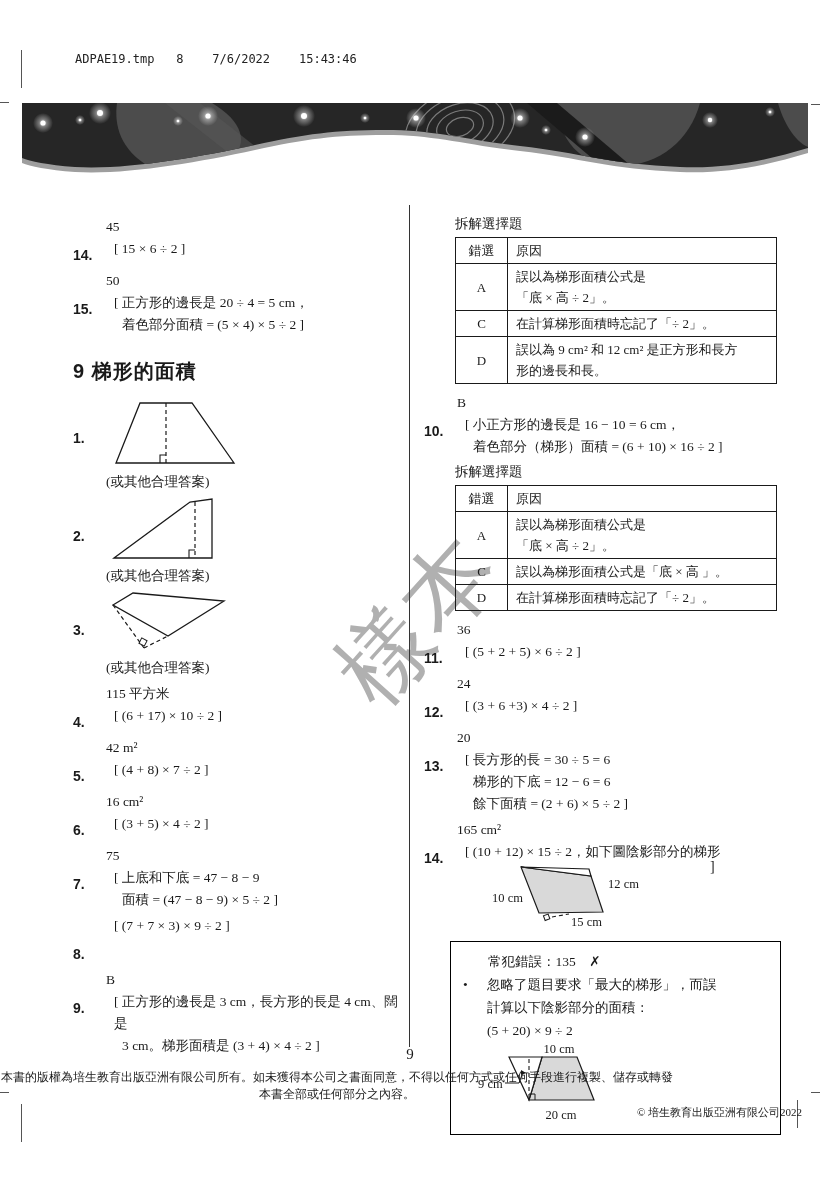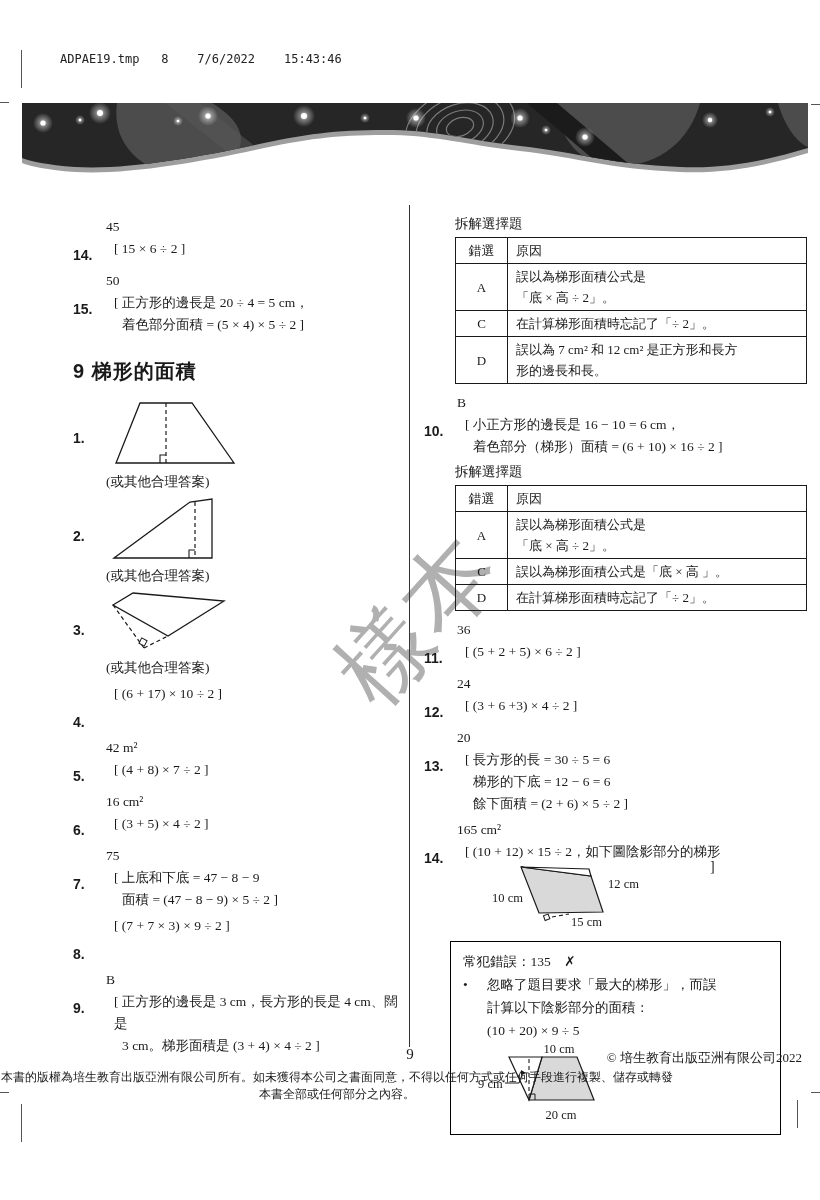--- a/index.html
+++ b/index.html
@@ -5,21 +5,21 @@
   * { margin:0; padding:0; box-sizing:border-box; }
   html,body { background:#fff; }
   body { width:820px; height:1200px; position:relative; overflow:hidden;
          font-family:"Liberation Serif","DejaVu Serif",serif; color:#1a1a1a; }
   .page { position:absolute; inset:0; background:#fff; }
 
   
   .mark { position:absolute; background:#555; }
 
   
-  .fileinfo { position:absolute; left:60px; top:52px; font-family:"DejaVu Sans Mono","Liberation Mono",monospace;
+  .fileinfo { position:absolute; left:75px; top:52px; font-family:"DejaVu Sans Mono","Liberation Mono",monospace;
               font-size:12px; white-space:pre; color:#222; }
 
   
   .banner { position:absolute; left:22px; top:103px; width:786px; height:112px; }
 
   
   .watermark { position:absolute; left:298px; top:500px; width:240px; height:240px;
                display:flex; align-items:center; justify-content:center;
                transform:rotate(-48deg); font-size:92px; color:#b0b0b0; z-index:1;
                font-family:"Liberation Serif",serif; letter-spacing:2px; }
@@ -38,40 +38,40 @@
   .line { line-height:22px; }
   .work { padding-left:8px; line-height:22px;font-family:Liberation Serif, serif; }
 
   .section-title { font-family:"Liberation Sans","DejaVu Sans",sans-serif; font-weight:bold;
                    font-size:20px; margin:22px 0 14px 0; letter-spacing:1px; }
 
   .shape-note { line-height:22px; margin-top:2px; }
   .shape-svg { display:block; margin-left:6px; }
 
   .tbl-title { margin-left:31px; line-height:20px; margin-bottom:3px; }
-  table.mc { border-collapse:collapse; margin-left:31px; width:352px; margin-bottom:8px;
+  table.mc { border-collapse:collapse; margin-left:31px; width:322px; margin-bottom:8px;
              font-size:13px; }
   table.mc td, table.mc th { border:1px solid #1a1a1a; padding:2px 8px; line-height:21px;
              font-weight:normal; text-align:left; vertical-align:middle; }
   table.mc .kcol { width:52px; text-align:center; }
 
   .mistake-box { margin-left:26px; margin-top:10px; width:331px; border:1.5px solid #000;
                  padding:8px 12px 6px 12px; font-size:13.5px; }
-  .mb-title { line-height:23px; }
+  .mb-title { line-height:23px;margin-left:25px; }
   .mb-cross { font-weight:bold; margin-left:10px; font-family:"DejaVu Sans",sans-serif; }
   .mb-row { display:flex; }
   .mb-bullet { width:24px; flex:0 0 24px; line-height:23px; }
   .mb-text .line { line-height:23px; }
 
   .rel { position:relative; }
   .closing-bracket { position:absolute; left:253px; top:40px; font-size:14px; }
 
   .footer-page { position:absolute; top:1046px; left:0; width:820px; text-align:center;
                  font-size:15px; z-index:2; }
-  .footer-copy { position:absolute; top:1049px; right:18px; font-size:13px; z-index:2; }
+  .footer-copy { position:absolute; top:1105px; right:18px; font-size:11px; z-index:2; }
   .footer-legal{ position:absolute; top:1069px; left:0; width:674px; text-align:center;
                  font-size:12px; z-index:2; }
 
   svg text { font-family:"Liberation Serif","DejaVu Serif",serif; font-size:12.5px; fill:#1a1a1a; }
 </style>
 </head>
 <body>
 
 <div class="page">
 
@@ -199,20 +199,21 @@
           <path d="M1,14 L32,57 M32,57 L56,45" fill="none" stroke="#1a1a1a" stroke-width="1.2" stroke-dasharray="4 3"></path>
           <rect x="28" y="48" width="6" height="6" fill="none" stroke="#1a1a1a" stroke-width="1" transform="rotate(28 31 51)"></rect>
         </svg>
         <div class="shape-note">(或其他合理答案)</div>
       </div>
     </div>
 
     <div class="item">
       <div class="num">4.</div>
       <div class="ibody">
+        <div class="line">115 平方米</div>
         <div class="work">[ (6 + 17) × 10 ÷ 2 ]</div>
       </div>
     </div>
 
     <div class="item">
       <div class="num">5.</div>
       <div class="ibody">
         <div class="line">42 m²</div>
         <div class="work">[ (4 + 8) × 7 ÷ 2 ]</div>
       </div>
@@ -270,21 +271,21 @@
       </tr>
       <tr>
         <td class="kcol">C</td>
         <td>
           <div>在計算梯形面積時忘記了「÷ 2」。</div>
         </td>
       </tr>
       <tr>
         <td class="kcol">D</td>
         <td>
-          <div>誤以為 7 cm² 和 12 cm² 是正方形和長方</div>
+          <div>誤以為 9 cm² 和 12 cm² 是正方形和長方</div>
           <div>形的邊長和長。</div>
         </td>
       </tr>
     </tbody>
       </table>
 
     <div class="item">
       <div class="num">10.</div>
       <div class="ibody">
         <div class="line">B</div>
@@ -369,21 +370,21 @@
     <div class="mistake-box">
       <div class="mb-title">
         <span>常犯錯誤：135</span>
         <span class="mb-cross">✗</span>
       </div>
       <div class="mb-row">
         <div class="mb-bullet">•</div>
         <div class="mb-text">
           <div class="line">忽略了題目要求「最大的梯形」，而誤</div>
           <div class="line">計算以下陰影部分的面積：</div>
-          <div class="line">(10 + 20) × 9 ÷ 5</div>
+          <div class="line">(5 + 20) × 9 ÷ 2</div>
         </div>
       </div>
       <svg width="170" height="84" style="display:block;margin-left:14px;margin-top:2px;">
         <polygon points="65,13 100,13 117,56 52,56" fill="#d9d9d9" stroke="#1a1a1a" stroke-width="1.2"></polygon>
         <polygon points="32,13 65,13 52,56" fill="#fff" stroke="#1a1a1a" stroke-width="1.2"></polygon>
         <line x1="52" y1="15" x2="52" y2="56" stroke="#1a1a1a" stroke-width="1.1" stroke-dasharray="4 3"></line>
         <path d="M52,50 H58 V56" fill="none" stroke="#1a1a1a" stroke-width="1"></path>
         <path d="M28,39 L42,39 L46,28" fill="none" stroke="#1a1a1a" stroke-width="1"></path>
         <polygon points="44,26 49,29 44,31" fill="#1a1a1a"></polygon>
         <text x="82" y="9" text-anchor="middle">10 cm</text>

